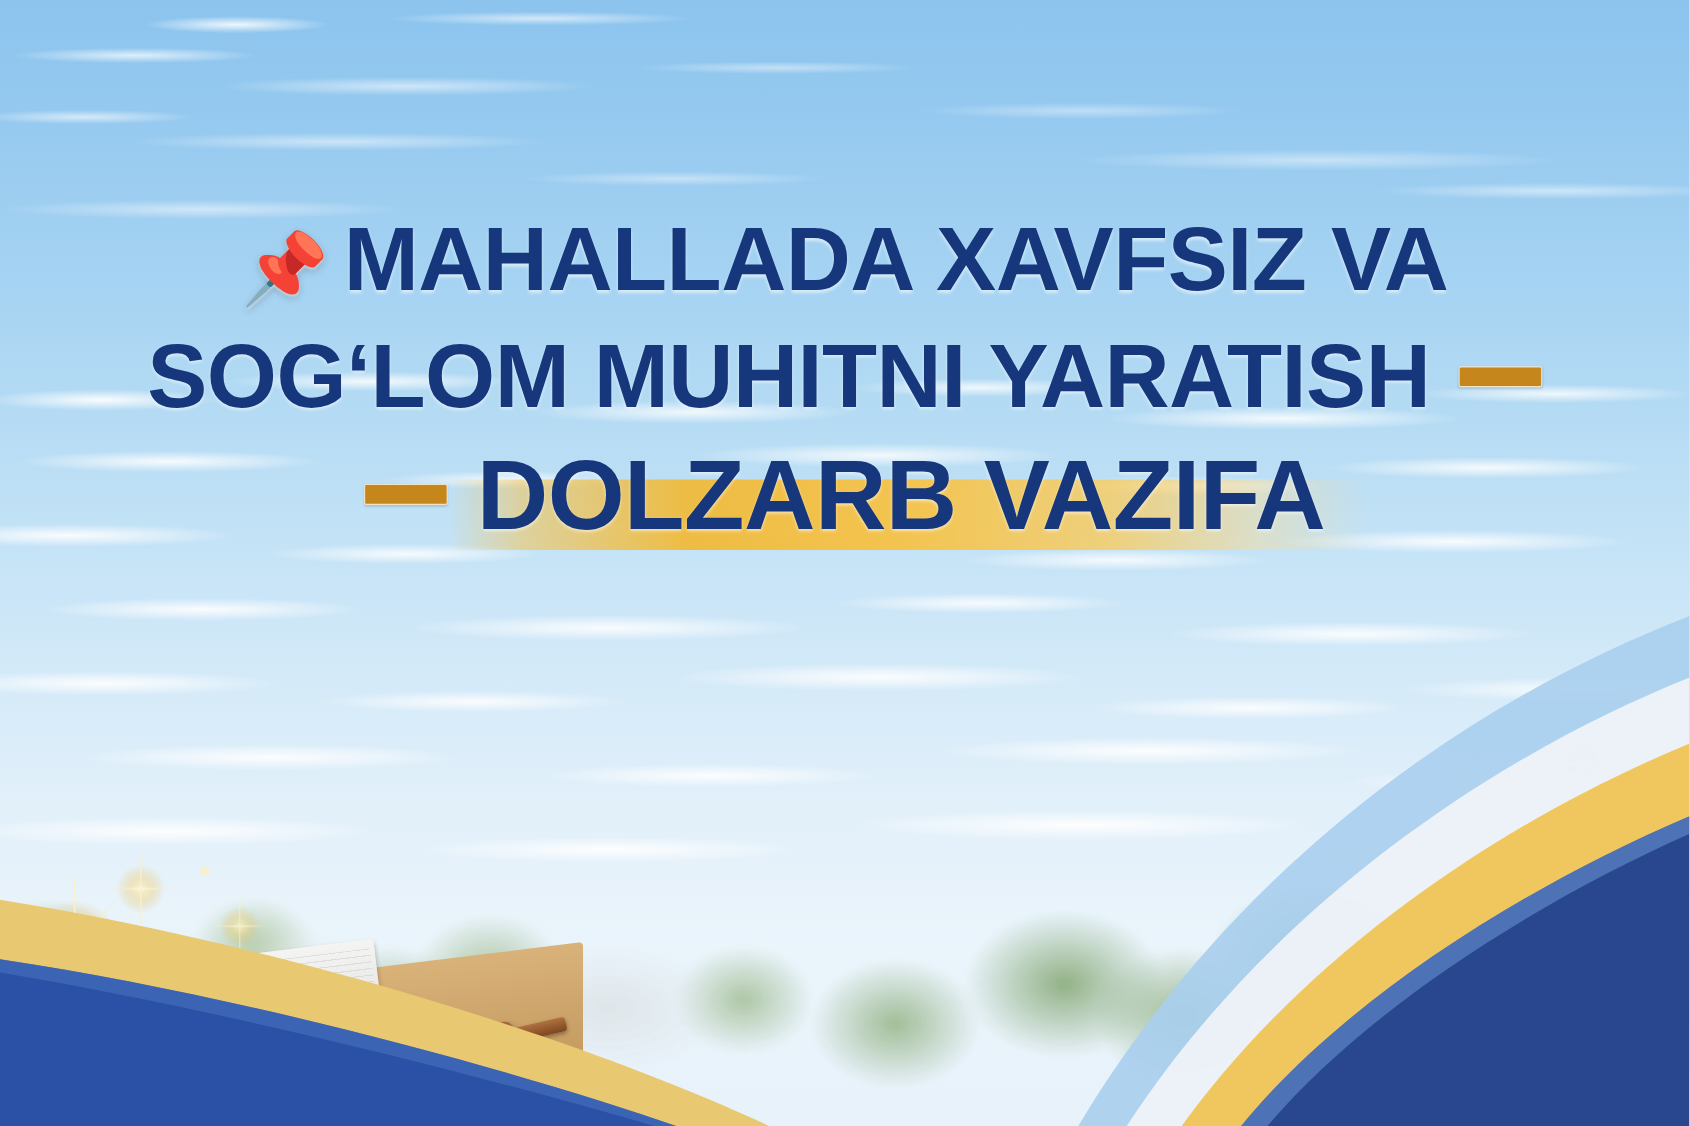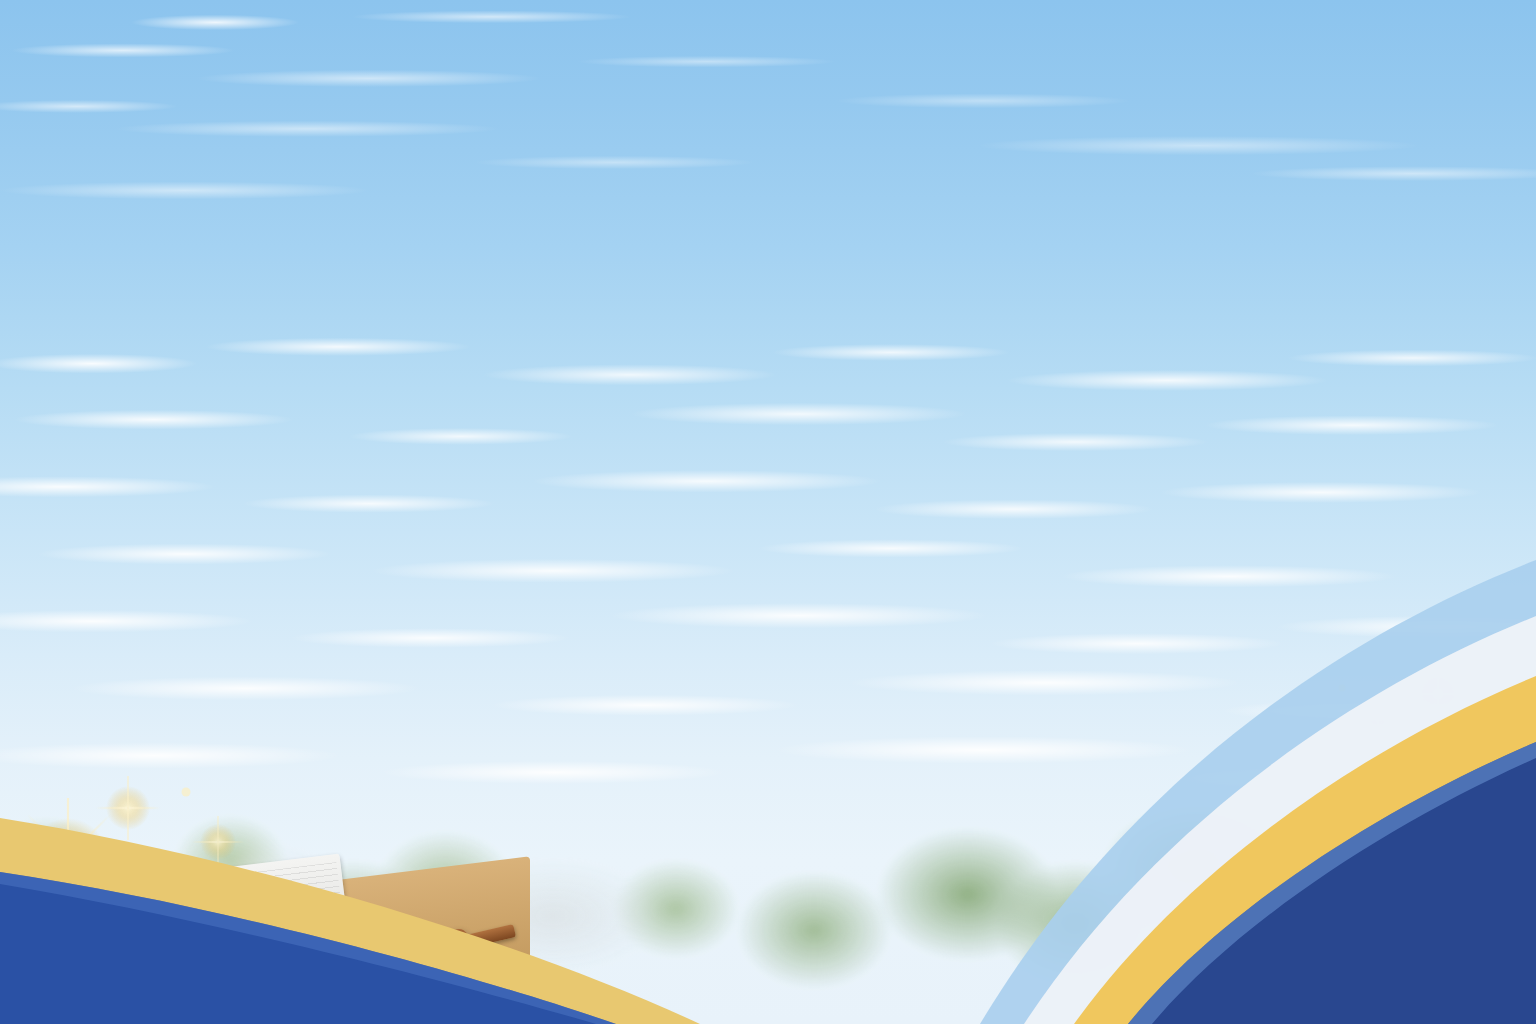--- a/index.html
+++ b/index.html
@@ -344,14 +344,32 @@
     <path d="M1536,616 C1342,694 1148,834 1024,1024 L1536,1024 Z" fill="#eef3f8" opacity=".96"></path>
     <path d="M1536,676 C1356,750 1182,874 1074,1024 L1536,1024 Z" fill="#f0c75e"></path>
     <path d="M1536,742 C1372,812 1216,916 1128,1024 L1536,1024 Z" fill="#29478f"></path>
     <path d="M1536,742 C1372,812 1216,916 1128,1024 L1152,1024 C1238,922 1388,824 1536,758 Z" fill="#6b96d6" opacity=".55"></path>
 
     <path d="M0,818 C240,856 520,940 700,1024 L0,1024 Z" fill="#e8c870"></path>
     <path d="M0,872 C226,906 470,974 616,1024 L0,1024 Z" fill="#2a51a5"></path>
     <path d="M0,872 C226,906 470,974 616,1024 L596,1024 C452,982 214,920 0,884 Z" fill="#4d78c6" opacity=".5"></path>
   </svg>
 
+  <div class="headline">
+
+    <span class="line line1">
+      <span class="pin">📌</span><span>MAHALLADA XAVFSIZ VA</span>
+    </span>
+
+    <span class="line line2">
+      <span>SOG‘LOM MUHITNI YARATISH</span><span class="dash after"></span>
+    </span>
+
+    <span class="line line3">
+      <span class="dash before"></span><span class="hl-wrap">
+        <span class="hl-bar"></span>
+        <span class="hl-text">DOLZARB VAZIFA</span>
+      </span>
+    </span>
+
+  </div>
 
 </div>
 
 </body></html>

